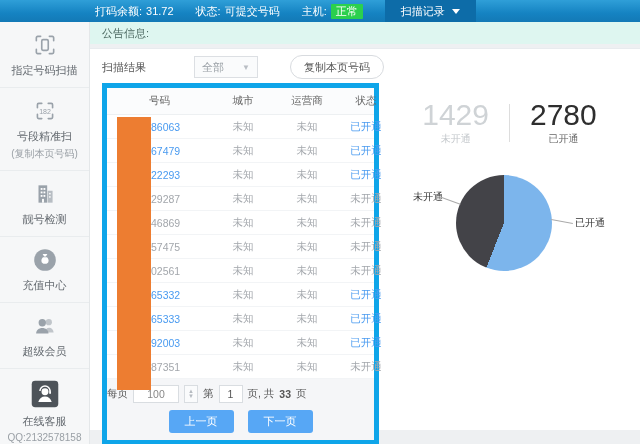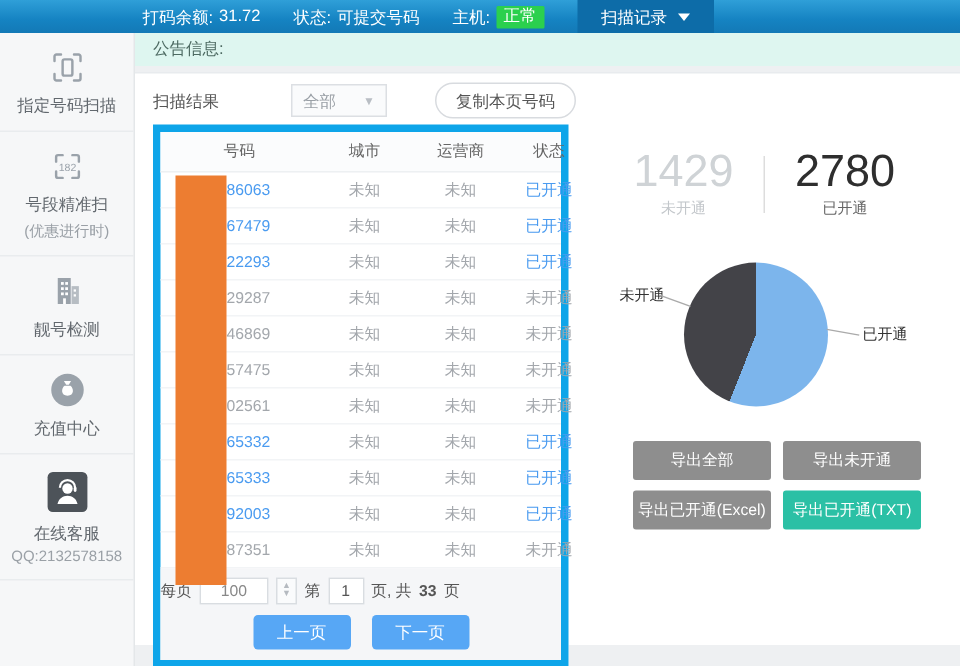--- a/index.html
+++ b/index.html
@@ -127,21 +127,21 @@
     <svg width="26" height="26" viewBox="0 0 24 24">
       <g fill="none" stroke="#9aa2aa" stroke-width="1.5" stroke-linecap="round">
         <path d="M5 9V6.2A1.2 1.2 0 0 1 6.2 5H9"></path>
           <path d="M15 5h2.8A1.2 1.2 0 0 1 19 6.2V9"></path>
         <path d="M19 15v2.8a1.2 1.2 0 0 1-1.2 1.2H15"></path>
           <path d="M9 19H6.2A1.2 1.2 0 0 1 5 17.8V15"></path>
       </g>
       <text x="12" y="14.5" font-size="6.5" fill="#9aa2aa" text-anchor="middle">182</text>
     </svg>
     <div>号段精准扫</div>
-    <div class="side-sub">(优惠进行时)</div>
+    <div class="side-sub">(复制本页号码)</div>
   </div>
 
   <div class="side-item">
     <svg width="26" height="26" viewBox="0 0 24 24">
       <rect x="6" y="4" width="8" height="16" fill="#9aa2aa"></rect>
       <rect x="14.5" y="9" width="4.5" height="11" fill="#b7bdc3"></rect>
       <g fill="#fff">
         <rect x="8" y="6.5" width="1.7" height="1.7"></rect>
           <rect x="10.6" y="6.5" width="1.7" height="1.7"></rect>
         <rect x="8" y="9.7" width="1.7" height="1.7"></rect>
@@ -160,20 +160,29 @@
     <svg width="26" height="26" viewBox="0 0 24 24">
       <circle cx="12" cy="12" r="10" fill="#9aa2aa"></circle>
       <g fill="#fff">
         <path d="M9.8 6.5h4.4l-1.4 2.3h-1.6z"></path>
         <path d="M10.2 9.4h3.6c2 1.3 2.6 6.1-1.8 6.1s-3.8-4.8-1.8-6.1z"></path>
       </g>
     </svg>
     <div>充值中心</div>
   </div>
 
+  <div class="side-item">
+    <svg width="26" height="26" viewBox="0 0 24 24">
+      <circle cx="15.5" cy="8.5" r="2.9" fill="#c0c5ca"></circle>
+      <path d="M11.8 18c.4-2.8 1.9-4.3 4.1-4.3 2.1 0 3.7 1.5 4.1 4.3z" fill="#c0c5ca"></path>
+      <circle cx="9.5" cy="9" r="3.4" fill="#9aa2aa"></circle>
+      <path d="M3.8 19c0-3.1 2.6-5.1 5.7-5.1s5.7 2 5.7 5.1z" fill="#9aa2aa"></path>
+    </svg>
+    <div>超级会员</div>
+  </div>
 
   <div class="side-item">
     <svg width="30" height="30" viewBox="0 0 26 26">
       <rect x="1.5" y="1.5" width="23" height="23" rx="3" fill="#4d5359"></rect>
       <path d="M8.6 10.5a4.4 4.4 0 0 1 8.8 0" stroke="#fff" stroke-width="1.3" fill="none"></path>
       <circle cx="13" cy="11" r="3" fill="#fff"></circle>
       <path d="M7.2 20c.7-3.2 3-4.9 5.8-4.9s5.1 1.7 5.8 4.9z" fill="#fff"></path>
       <rect x="16.6" y="10" width="1.6" height="3" rx="0.8" fill="#fff"></rect>
     </svg>
     <div>在线客服</div>
@@ -319,22 +328,16 @@
             <div class="l">已开通</div>
           </div>
         </div>
 
         <div class="pie" style="background: conic-gradient(rgb(124, 181, 236) 0deg, rgb(124, 181, 236) 56%, rgb(67, 67, 72) 56%, rgb(67, 67, 72) 100%);"></div>
         <span class="pie-label pl-left">未开通</span>
         <span class="leader ld-left"></span>
         <span class="pie-label pl-right">已开通</span>
         <span class="leader ld-right"></span>
 
-        <div class="export-grid">
-            <button class="export-btn" style="background: rgb(142, 142, 142);">导出全部</button>
-            <button class="export-btn" style="background: rgb(142, 142, 142);">导出未开通</button>
-            <button class="export-btn" style="background: rgb(142, 142, 142);">导出已开通(Excel)</button>
-            <button class="export-btn" style="background: rgb(43, 192, 165);">导出已开通(TXT)</button>
-          </div>
       </div>
     </div>
   </div>
 </div>
 
 </body></html>

